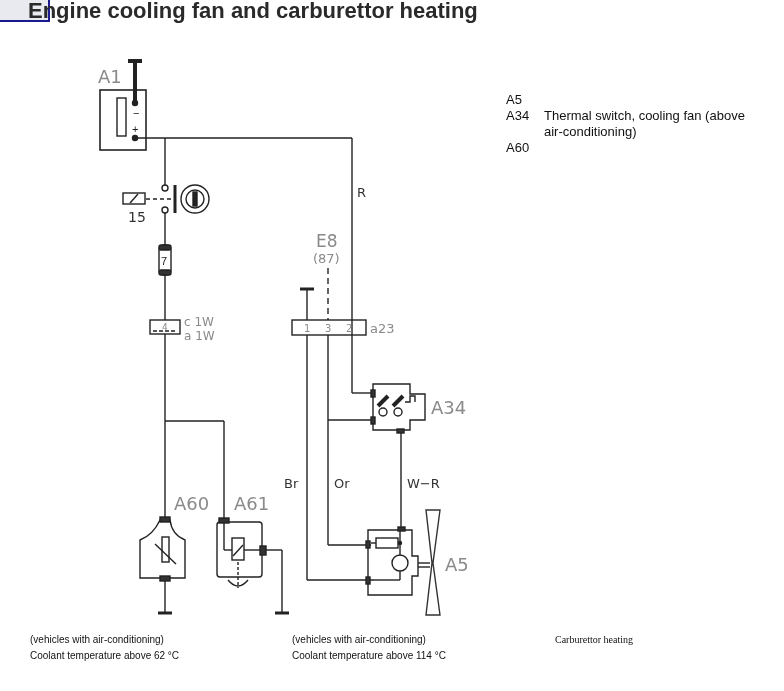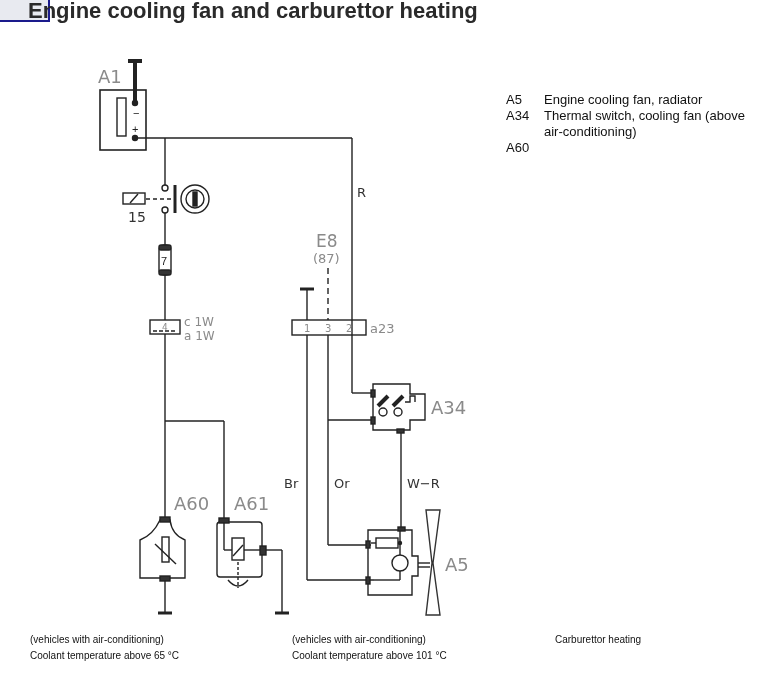--- a/index.html
+++ b/index.html
@@ -17,21 +17,20 @@
 </style>
 </head>
 <body>
 
 <div class="thumb"></div>
 <div class="title">Engine cooling fan and carburettor heating</div>
 
 <div class="legend">
   <div class="legend-row">
     <span class="legend-code">A5</span>
-    <span class="legend-text">Engine cooling fan, radiator</span>
   </div>
   <div class="legend-row">
     <span class="legend-code">A34</span>
     <span class="legend-text">Thermal switch, cooling fan (above air-conditioning)</span>
   </div>
   <div class="legend-row">
     <span class="legend-code">A60</span>
   </div>
 </div>
 
@@ -168,21 +167,21 @@
   <text x="284" y="488" font-size="13" class="wl">Br</text>
   <text x="334" y="488" font-size="13" class="wl">Or</text>
   <text x="407" y="488" font-size="13" class="wl">W−R</text>
   <text x="174" y="510" font-size="18" class="lbl">A60</text>
   <text x="234" y="510" font-size="18" class="lbl">A61</text>
   <text x="445" y="571" font-size="18" class="lbl">A5</text>
 </svg>
 
 <div class="caption" style="left:30px; top:632px;">
   <div>(vehicles with air-conditioning)</div>
-  <div>Coolant temperature above 65 °C</div>
+  <div>Coolant temperature above 62 °C</div>
 </div>
 <div class="caption" style="left:292px; top:632px;">
   <div>(vehicles with air-conditioning)</div>
-  <div>Coolant temperature above 101 °C</div>
+  <div>Coolant temperature above 114 °C</div>
 </div>
-<div class="caption" style="left:555px; top:632px;">
+<div class="caption" style="left:555px; top:632px;font-family:Liberation Serif, serif;">
   <div>Carburettor heating</div>
 </div>
 
 </body></html>

